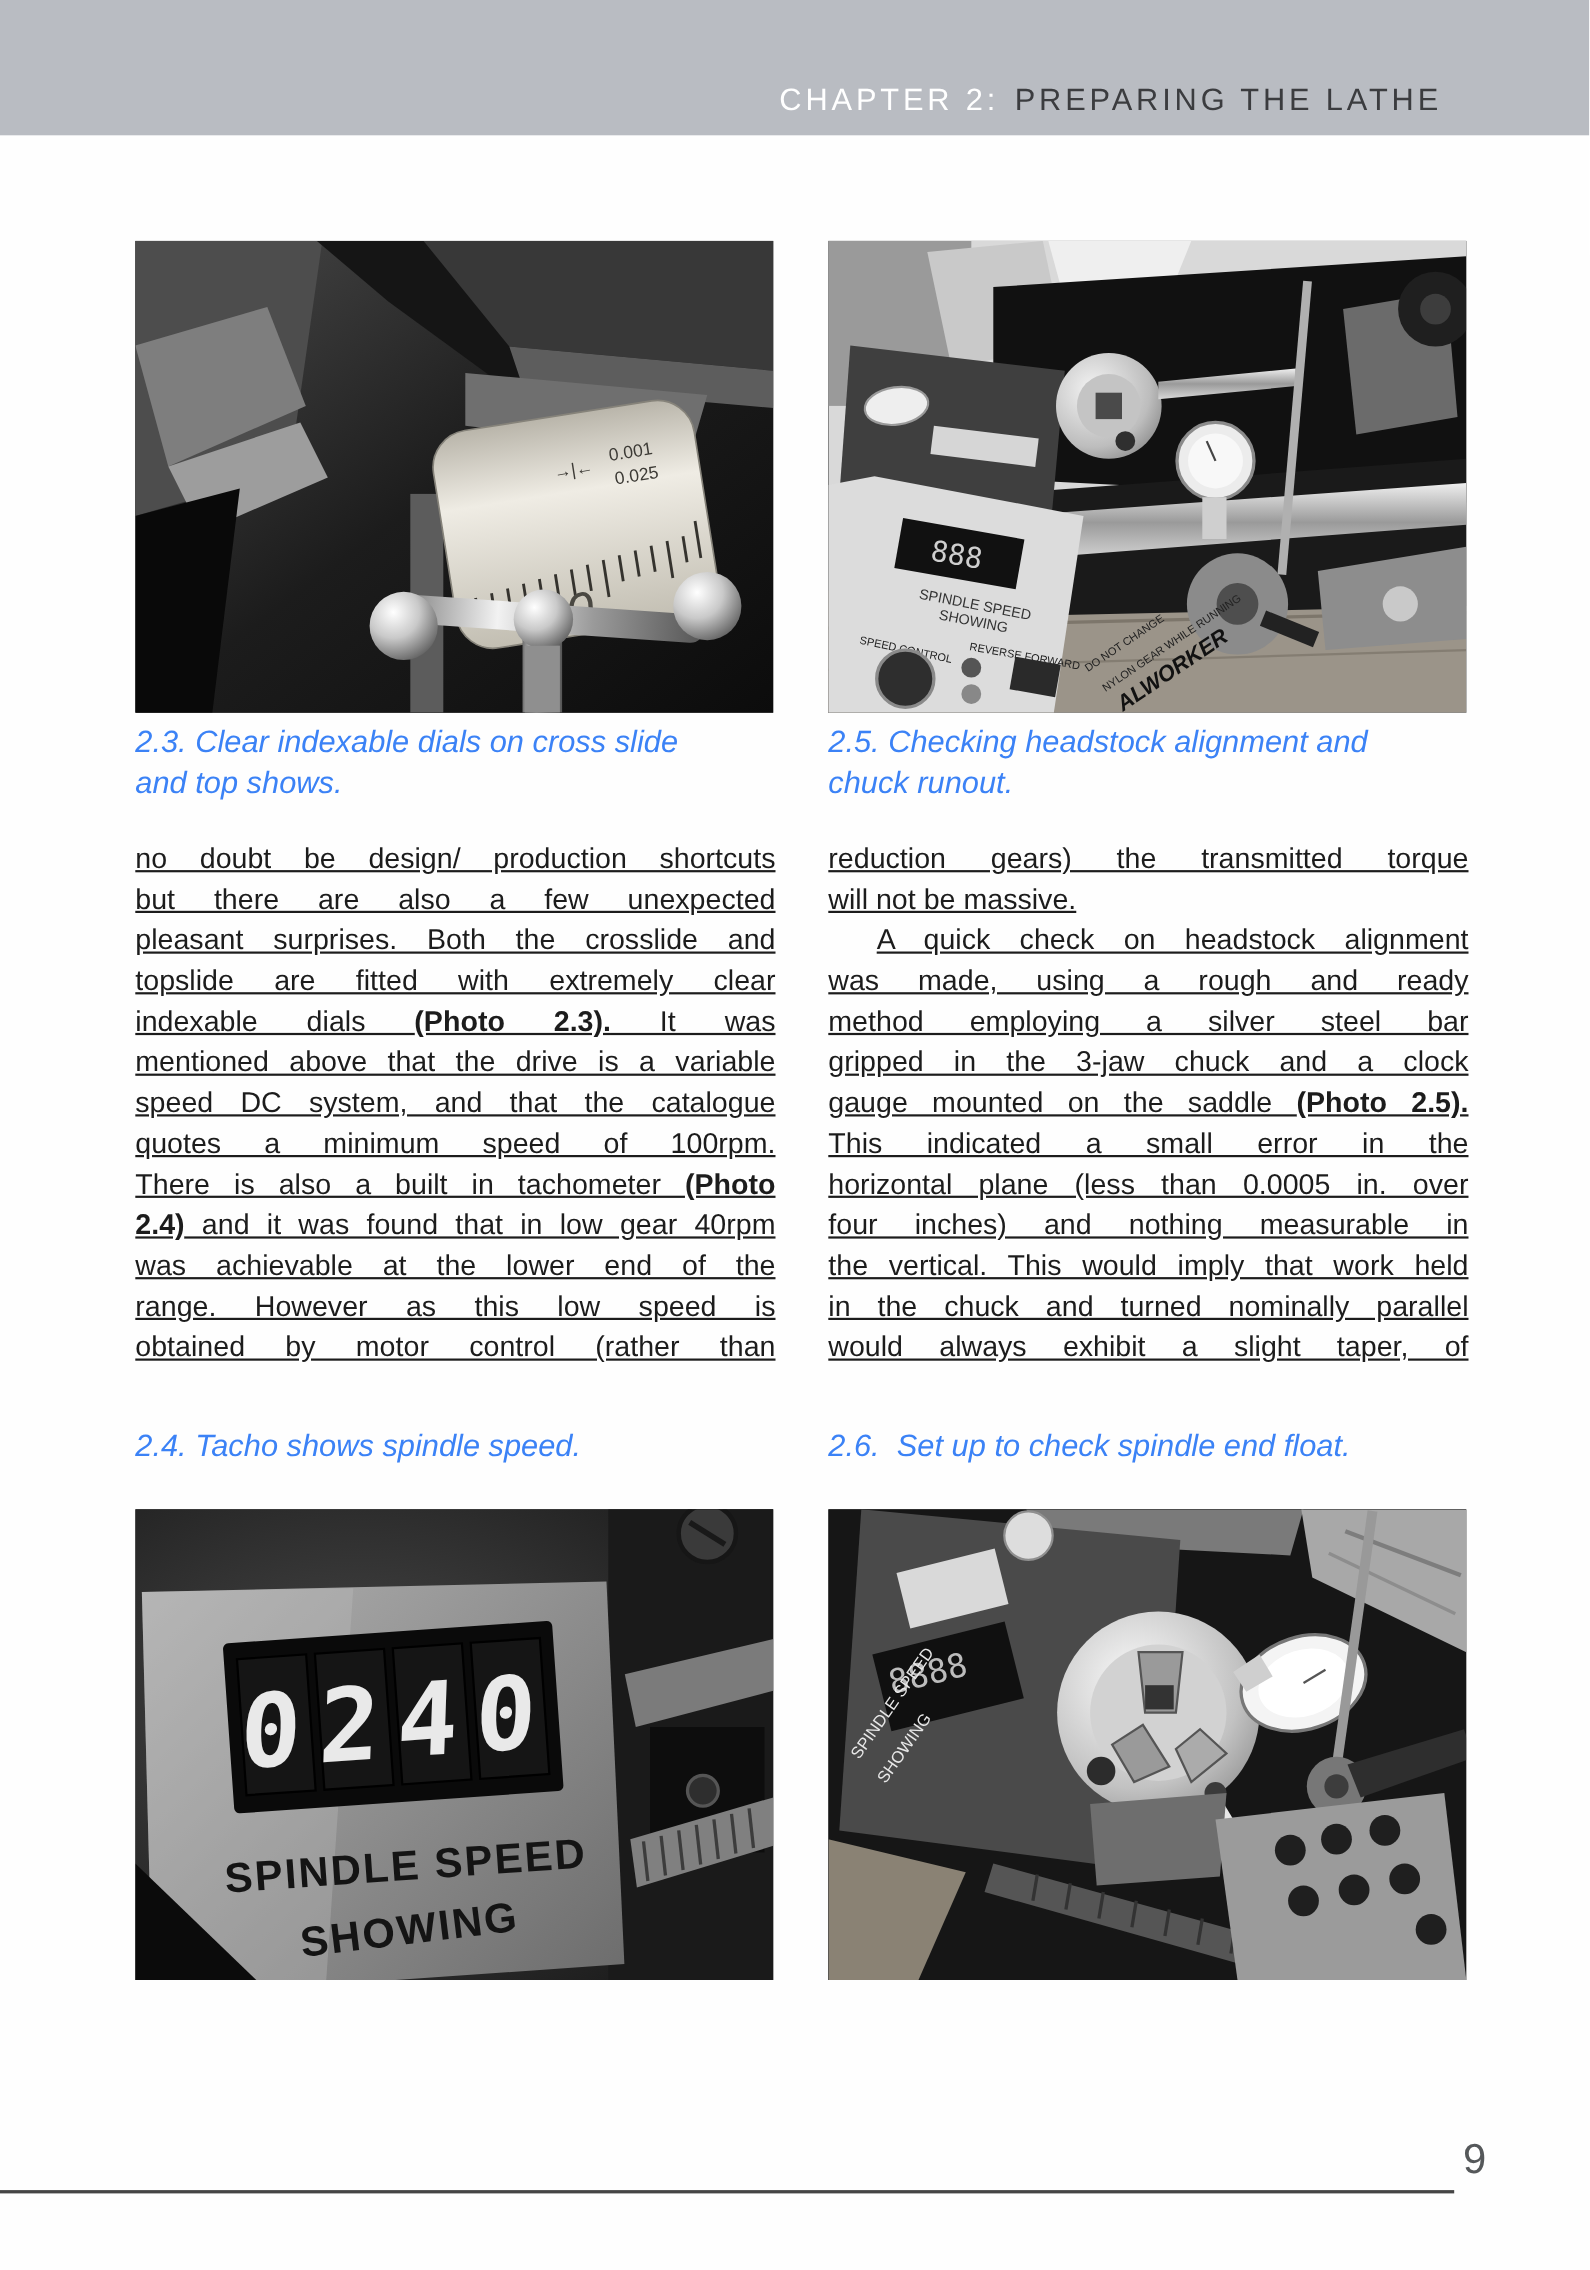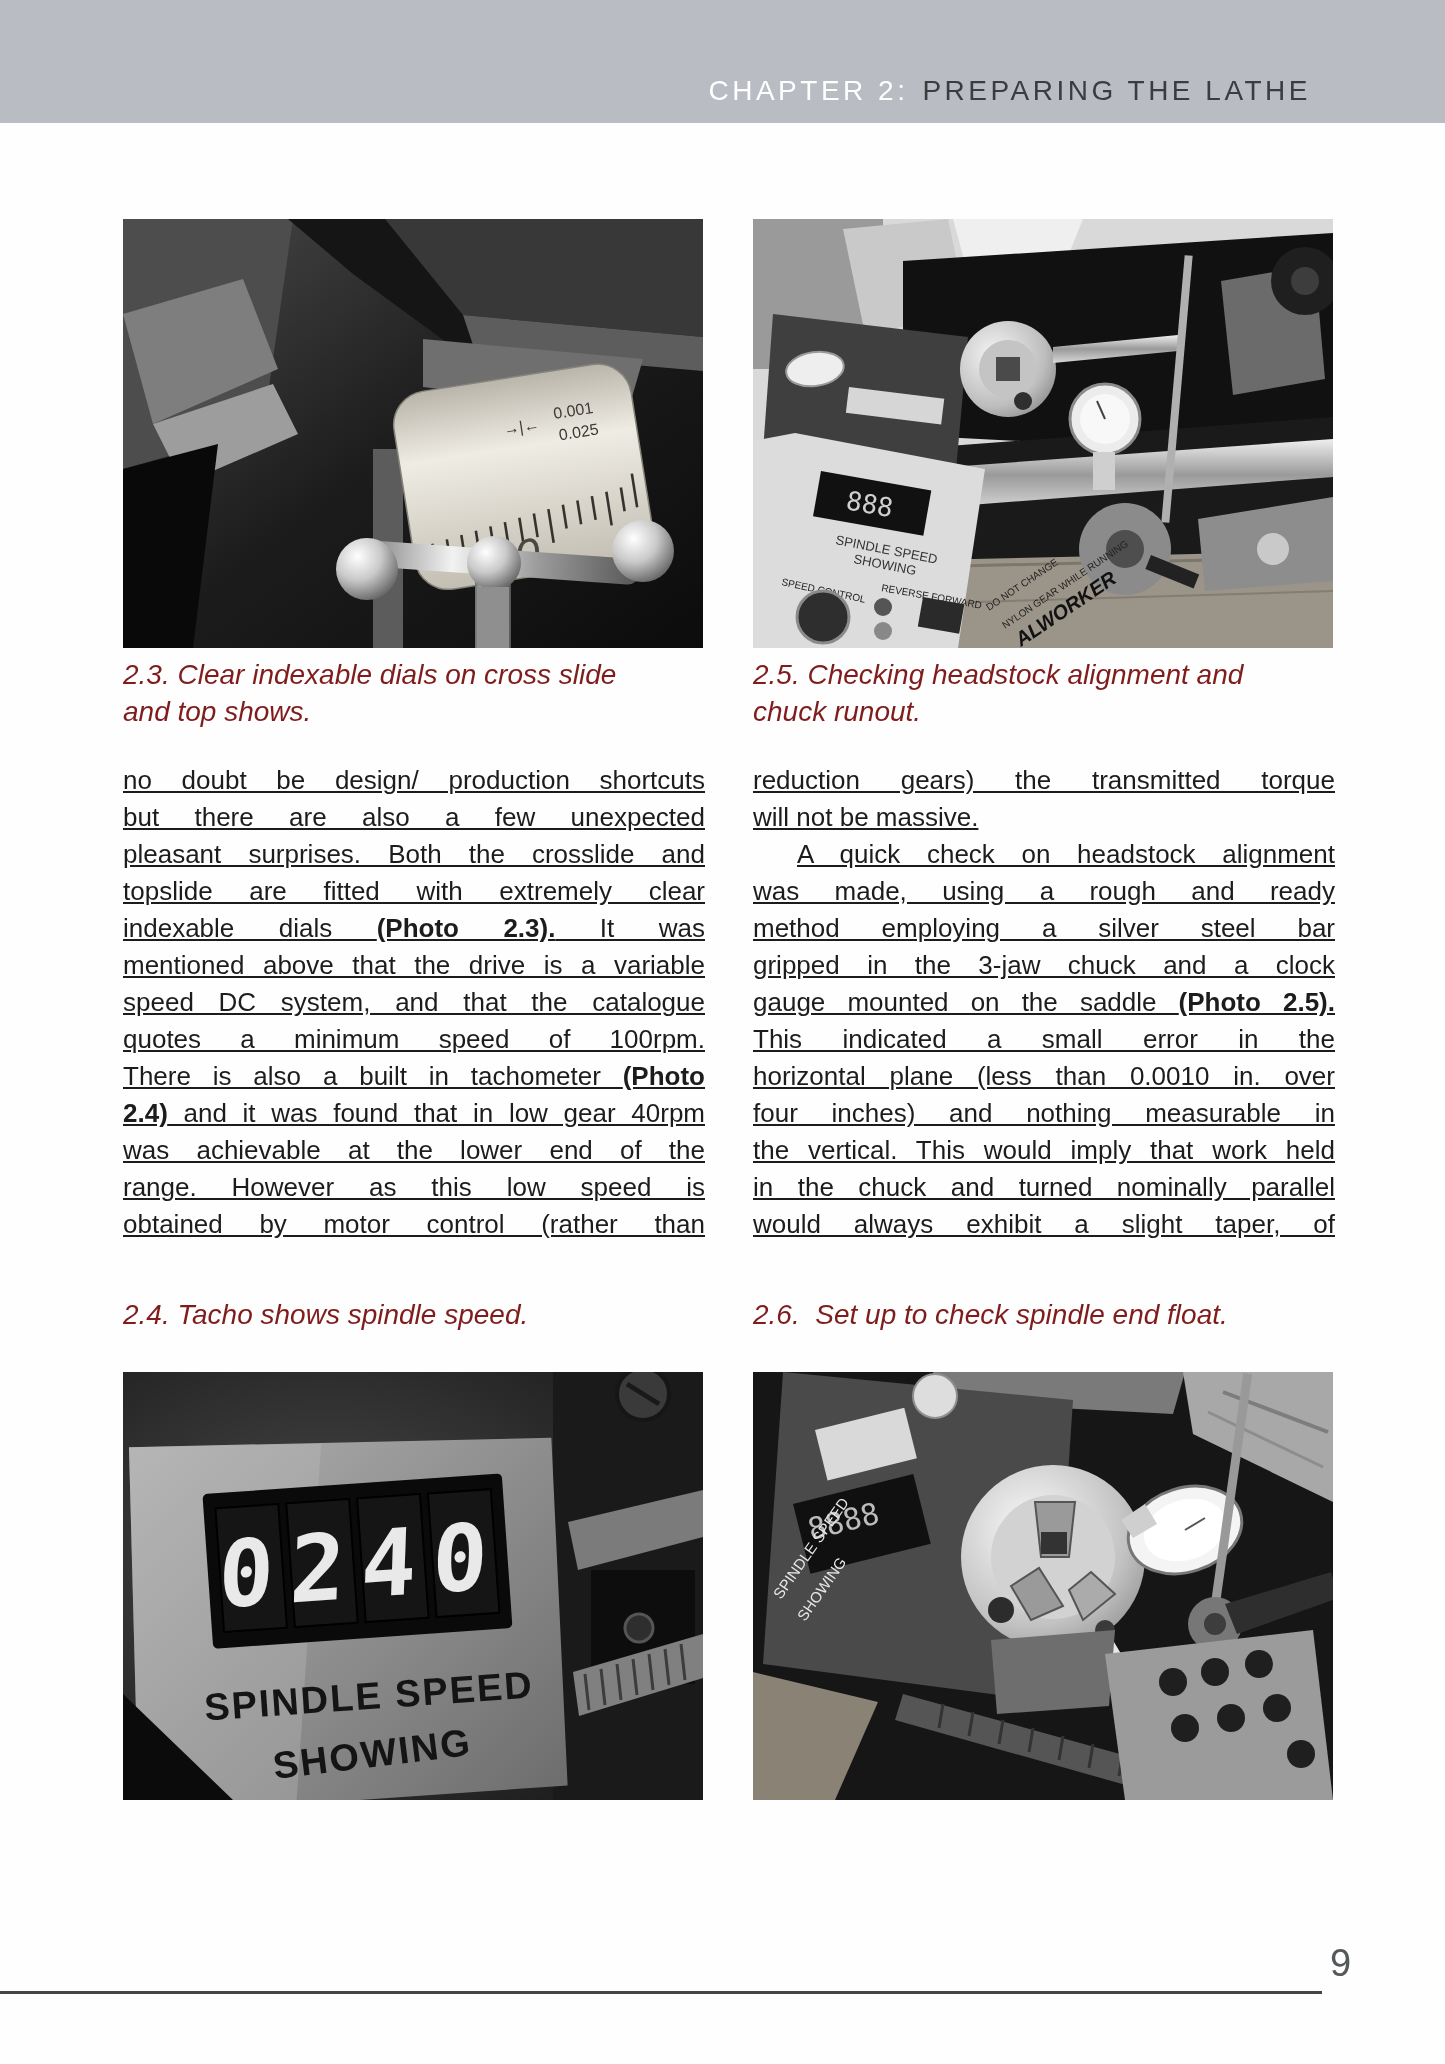--- a/index.html
+++ b/index.html
@@ -8,21 +8,21 @@
   .header-band{position:absolute;left:0;top:0;width:1445px;height:123px;background:#b9bcc2;
         display:flex;align-items:flex-end;justify-content:flex-end;padding:0 134px 16px 0;box-sizing:border-box;}
   .ch-label{color:#ffffff;font-weight:normal;font-size:28px;letter-spacing:3.5px;white-space:pre;}
   .ch-title{color:#3b3c3f;font-size:28px;letter-spacing:3.5px;margin-left:14px;white-space:pre;}
   .photo{position:absolute;background:#1a1a1a;overflow:hidden;}
   .photo svg{display:block;width:100%;height:100%;}
   .p23{left:123px;top:219px;width:580px;height:429px;}
   .p25{left:753px;top:219px;width:580px;height:429px;}
   .p24{left:123px;top:1372px;width:580px;height:428px;}
   .p26{left:753px;top:1372px;width:580px;height:428px;}
-  .caption{position:absolute;font-style:italic;font-size:28px;line-height:37px;color:#7f1d1d;}
+  .caption{position:absolute;font-style:italic;font-size:28px;line-height:37px;color:#3b82f6;}
   .cap23{left:123px;top:656px;width:580px;}
   .cap25{left:753px;top:656px;width:580px;}
   .cap24{left:123px;top:1296px;width:580px;}
   .cap26{left:753px;top:1296px;width:580px;}
   .bodycol{position:absolute;width:582px;font-size:26px;line-height:37px;color:#1c1c1c;text-decoration:underline;}
   .colL{left:123px;top:762px;}
   .colR{left:753px;top:762px;}
   .bline{height:37px;}
   .bline.just{text-align:justify;text-align-last:justify;}
   .b{font-weight:bold;}
@@ -202,21 +202,21 @@
     </div>
   <div class="bodycol colR">
       <div class="bline just"><span>reduction gears) the transmitted torque</span></div>
       <div class="bline"><span>will not be massive.</span></div>
       <div class="bline just" style="padding-left: 44px;"><span>A quick check on headstock alignment</span></div>
       <div class="bline just"><span>was made, using a rough and ready</span></div>
       <div class="bline just"><span>method employing a silver steel bar</span></div>
       <div class="bline just"><span>gripped in the 3-jaw chuck and a clock</span></div>
       <div class="bline just"><span>gauge mounted on the saddle </span><span class="b">(Photo 2.5).</span></div>
       <div class="bline just"><span>This indicated a small error in the</span></div>
-      <div class="bline just"><span>horizontal plane (less than 0.0010 in. over</span></div>
+      <div class="bline just"><span>horizontal plane (less than 0.0005 in. over</span></div>
       <div class="bline just"><span>four inches) and nothing measurable in</span></div>
       <div class="bline just"><span>the vertical. This would imply that work held</span></div>
       <div class="bline just"><span>in the chuck and turned nominally parallel</span></div>
       <div class="bline just"><span>would always exhibit a slight taper, of</span></div>
     </div>
 
   <div class="caption cap24">
     <div>2.4. Tacho shows spindle speed.</div>
   </div>
 

